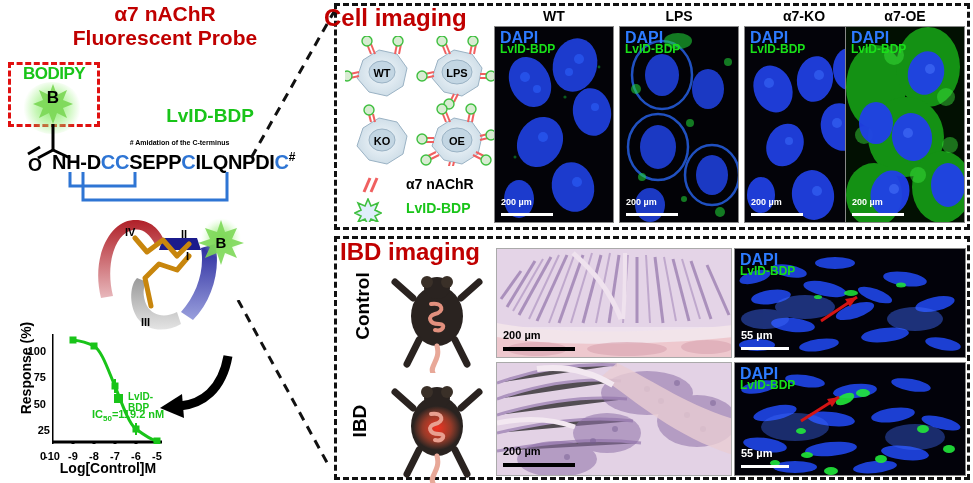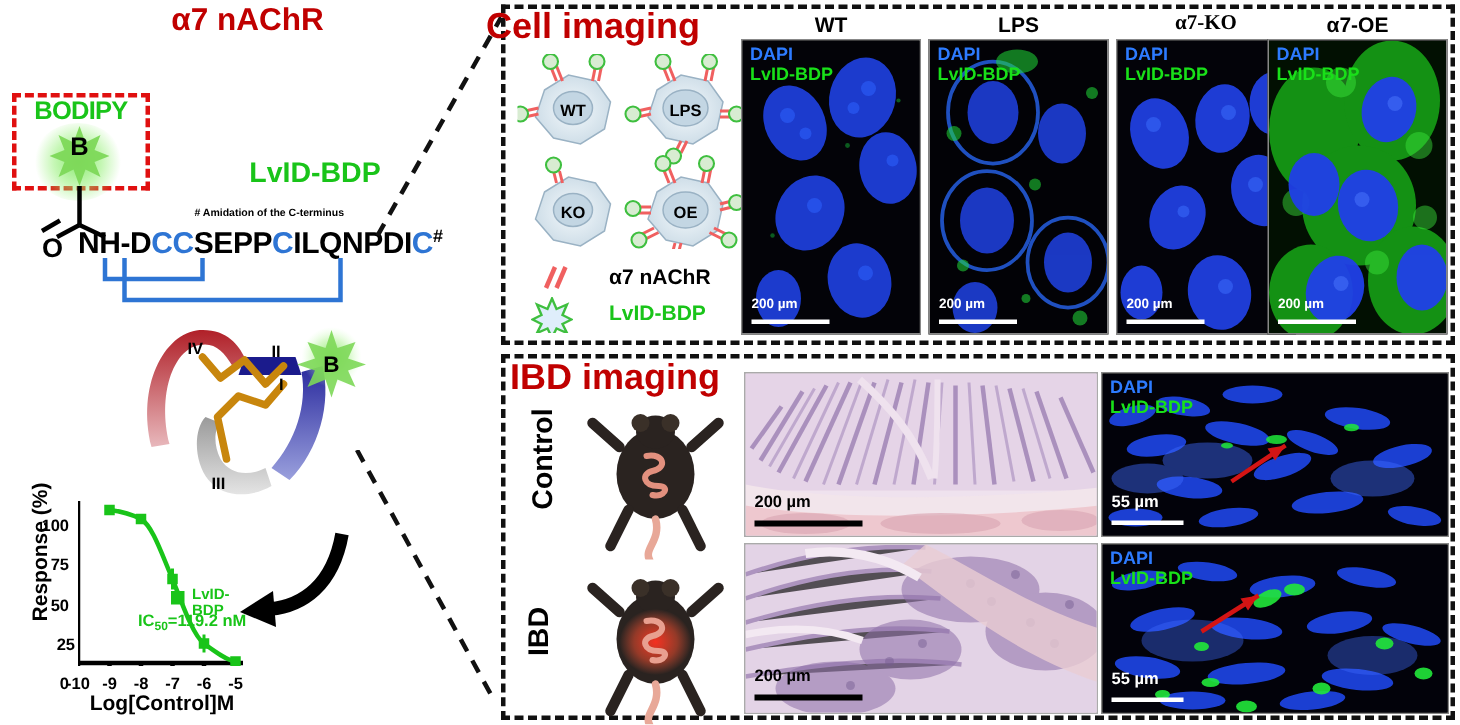--- a/index.html
+++ b/index.html
@@ -44,41 +44,42 @@
   #ic50 sub{font-size:8px;}
 
   
   .dashbox{border:3px dashed #111;box-sizing:border-box;background:#fff;}
   #cellbox{left:334px;top:3px;width:636px;height:227px;}
   #ibdbox{left:334px;top:236px;width:636px;height:244px;}
   .sect-title{position:absolute;color:#C00000;font-weight:bold;font-size:24px;}
 
   .ptitle{position:absolute;text-align:center;font-size:14px;font-weight:bold;}
   .fimg{position:absolute;background:#000;border:1px solid #888;box-sizing:border-box;overflow:hidden;}
-  .lab-dapi{position:absolute;left:5px;top:2px;color:#2D7BFF;font-weight:bold;font-size:12px;}
+  .lab-dapi{position:absolute;left:5px;top:2px;color:#2D7BFF;font-weight:bold;font-size:16px;}
   .lab-bdp{position:absolute;left:5px;top:15px;color:#19E019;font-weight:bold;font-size:12px;}
   .sb{position:absolute;color:#fff;font-weight:bold;font-size:9px;}
   .sbline{position:absolute;background:#fff;height:3px;}
 
   .rowlab{position:absolute;font-weight:bold;font-size:19px;
      transform:rotate(-90deg);text-align:center;}
   .heimg{position:absolute;border:1px solid #aaa;box-sizing:border-box;overflow:hidden;
      background:#e7d8e6;}
   .sbk{position:absolute;color:#000;font-weight:bold;font-size:11px;}
   .sbkline{position:absolute;background:#000;height:4px;}
 
   .legrow{position:absolute;font-size:14px;font-weight:bold;}
 </style>
 </head>
 <body>
 
 <div class="abs" id="left">
 
   <div class="abs" id="main-title">
     <div>α7 nAChR</div>
+    <div>Fluorescent Probe</div>
   </div>
 
   <div class="abs" id="bodipy-box"></div>
   <div class="abs" id="bodipy-label">BODIPY</div>
   <div class="abs glow" id="bod-glow"></div>
   <svg class="abs" id="bod-star" viewBox="0 0 40 40">
     <polygon points="20,0 24,11 34,6 30,16 40,20 30,24 34,34 24,29 20,40 16,29 6,34 10,24 0,20 10,16 6,6 16,11" fill="#7DD858" opacity="0.95"></polygon>
   </svg>
   <div class="abs" id="bod-B">B</div>
 
@@ -367,21 +368,21 @@
         <circle cx="100" cy="185" r="5"></circle>
       <circle cx="64" cy="172" r="3"></circle>
     </g>
   </svg>
   <div class="lab-dapi">DAPI</div>
   <div class="lab-bdp">LvID-BDP</div>
   <div class="sb" style="left:6px;top:170px;">200 µm</div>
   <div class="sbline" style="left:6px;top:186px;width:52px;"></div>
 </div>
 
-<div class="ptitle" style="left:745px;top:8px;width:118px;font-family:Liberation Serif, serif;">α7-KO</div>
+<div class="ptitle" style="left:745px;top:8px;width:118px;">α7-KO</div>
 <div class="fimg" style="left:744px;top:26px;width:120px;height:197px;">
   <svg width="120" height="197">
     <rect width="120" height="197" fill="#030309"></rect>
     <g fill="#2040E0" opacity=".95">
       <ellipse cx="28" cy="62" rx="19" ry="24" transform="rotate(-20 28 62)"></ellipse>
       <ellipse cx="70" cy="52" rx="18" ry="23" transform="rotate(10 70 52)"></ellipse>
       <ellipse cx="104" cy="42" rx="16" ry="21"></ellipse>
       <ellipse cx="96" cy="100" rx="20" ry="24" transform="rotate(-15 96 100)"></ellipse>
       <ellipse cx="40" cy="118" rx="18" ry="22" transform="rotate(25 40 118)"></ellipse>
       <ellipse cx="68" cy="168" rx="21" ry="25" transform="rotate(-10 68 168)"></ellipse>

